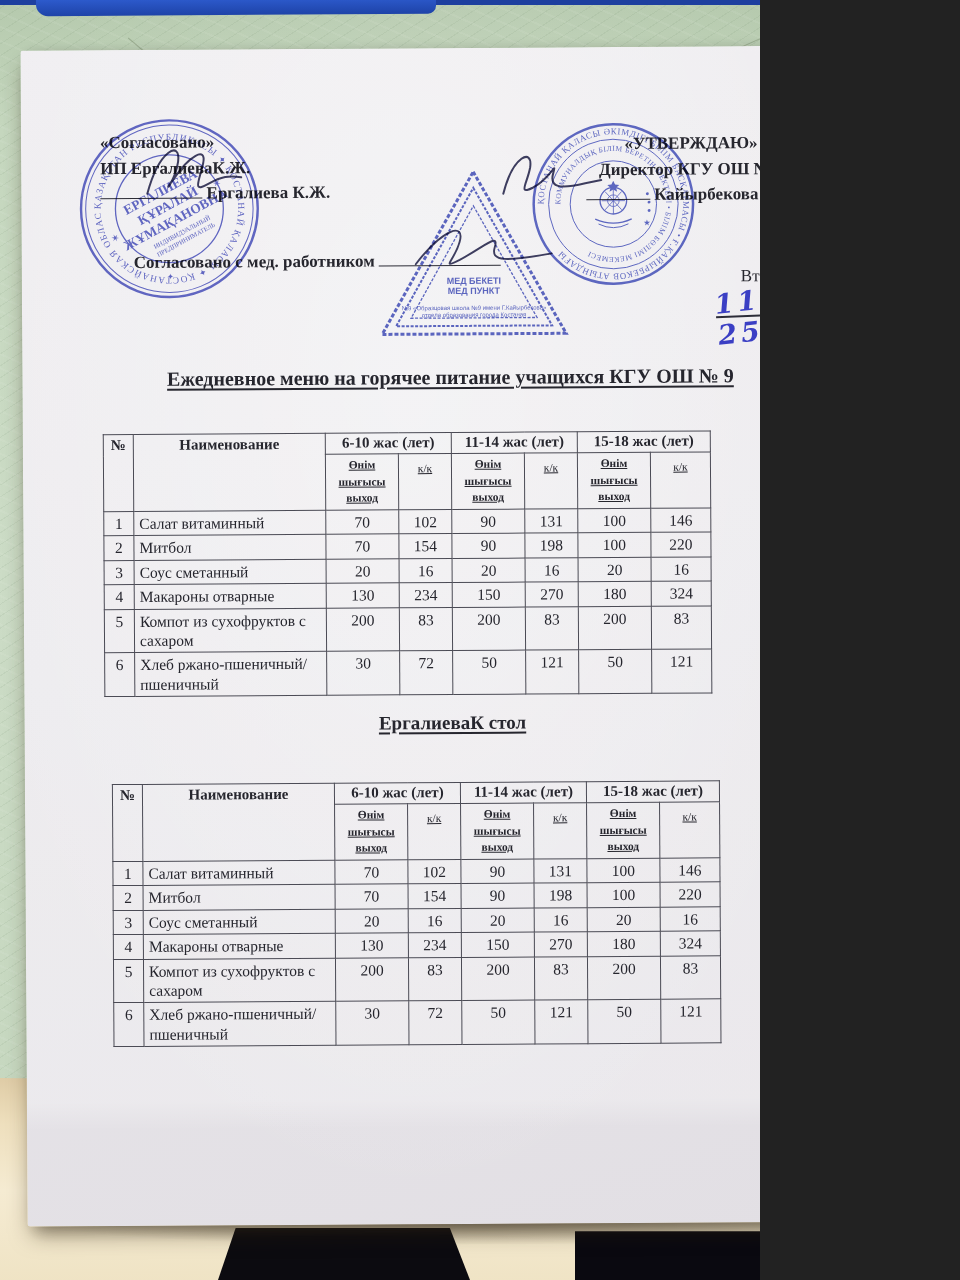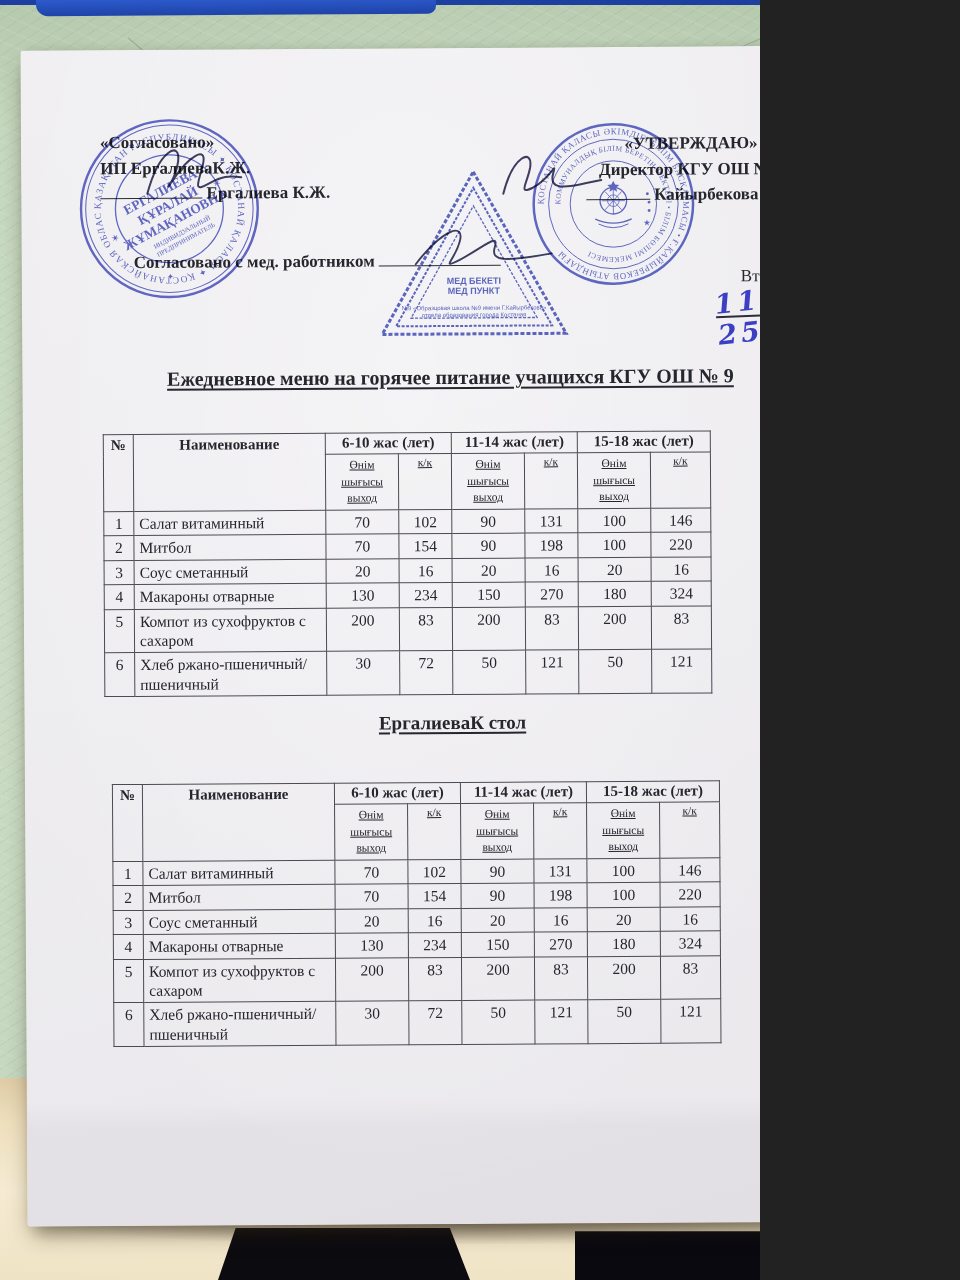--- a/index.html
+++ b/index.html
@@ -44,23 +44,23 @@
   .title span{text-decoration:underline;text-decoration-thickness:2px;text-underline-offset:3px;}
   .weekday{font-size:17px;}
   .handdate{font-style:italic;font-weight:bold;font-size:27px;letter-spacing:4px;color:#3b3fc4;
     transform:rotate(-6deg);font-family:"DejaVu Serif",serif;}
   
   table.menu{border-collapse:collapse;table-layout:fixed;width:607px;background:transparent;}
   table.menu th,table.menu td{border:1px solid #4b4b55;vertical-align:top;overflow:hidden;}
   table.menu{border:1.5px solid #3f3f49;}
   th.no,th.nm{font-weight:bold;font-size:15px;text-align:center;vertical-align:top;padding-top:2px;}
   th.age{font-weight:bold;font-size:15px;text-align:center;padding:1px 0 2px;white-space:nowrap;}
-  th.sub{font-weight:normal;font-size:11.5px;padding:2px 0 3px;}
+  th.sub{font-weight:bold;font-size:11.5px;padding:2px 0 3px;}
   th.sub span{display:block;text-decoration:underline;line-height:1.45;}
-  th.kk{font-weight:normal;font-size:11.5px;text-align:center;padding-top:2px;text-decoration:underline;}
+  th.kk{font-weight:normal;font-size:11.5px;text-align:center;padding-top:8px;text-decoration:underline;}
   td.num{text-align:center;font-size:15.5px;padding:2px 0;}
   table.menu td{font-size:15.5px;padding:2px 5px;line-height:1.25;}
   
   .stamp{mix-blend-mode:multiply;opacity:.85;}
   .sig{mix-blend-mode:multiply;}
 </style>
 </head>
 <body>
 
 <div class="scene">

